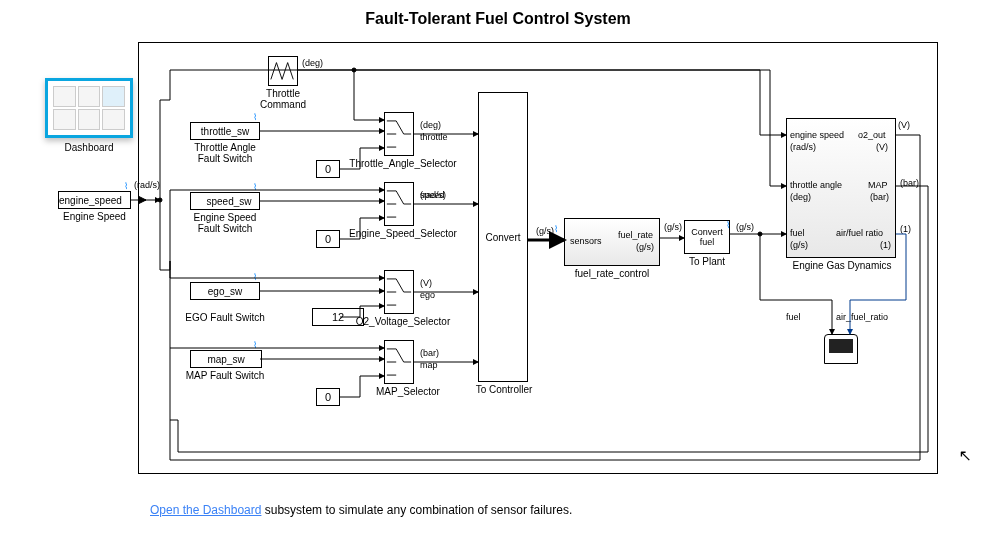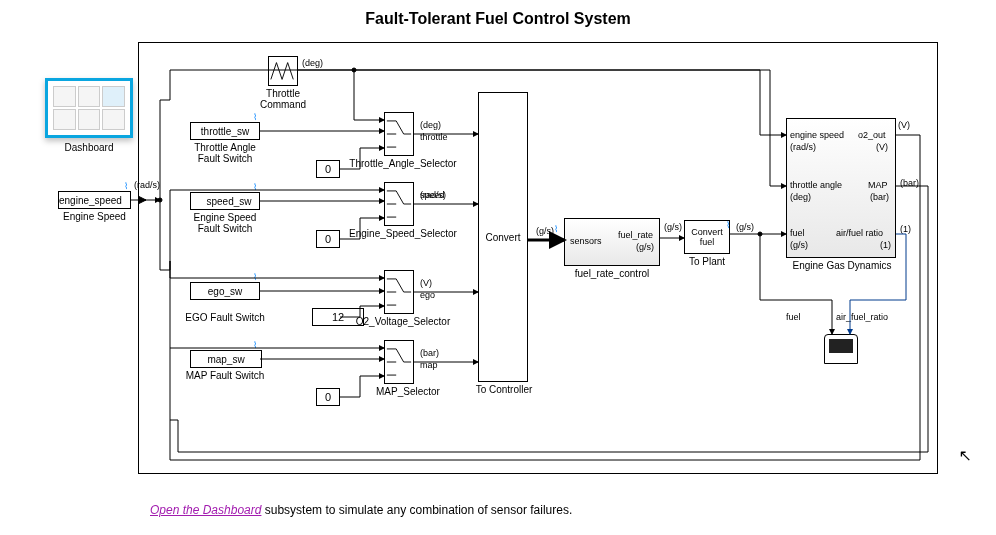--- a/index.html
+++ b/index.html
@@ -19,21 +19,21 @@
     top: 10px; left: 0; right: 0;
     text-align: center;
     font-weight: bold;
     font-size: 16px;
   }
   .footer-link {
     position: absolute;
     left: 150px; bottom: 18px;
     font-size: 12px;
   }
-  .footer-link a { color: #a21caf; text-decoration: underline; font-style: italic; }
+  .footer-link a { color: #3b82f6; text-decoration: underline; }
   .footer-cr {
     position: absolute;
     right: 40px; bottom: 18px;
     font-size: 11px;
   }
   .block {
     position: absolute;
     border: 1px solid #000;
     background: #fff;
     font-size: 10px;

